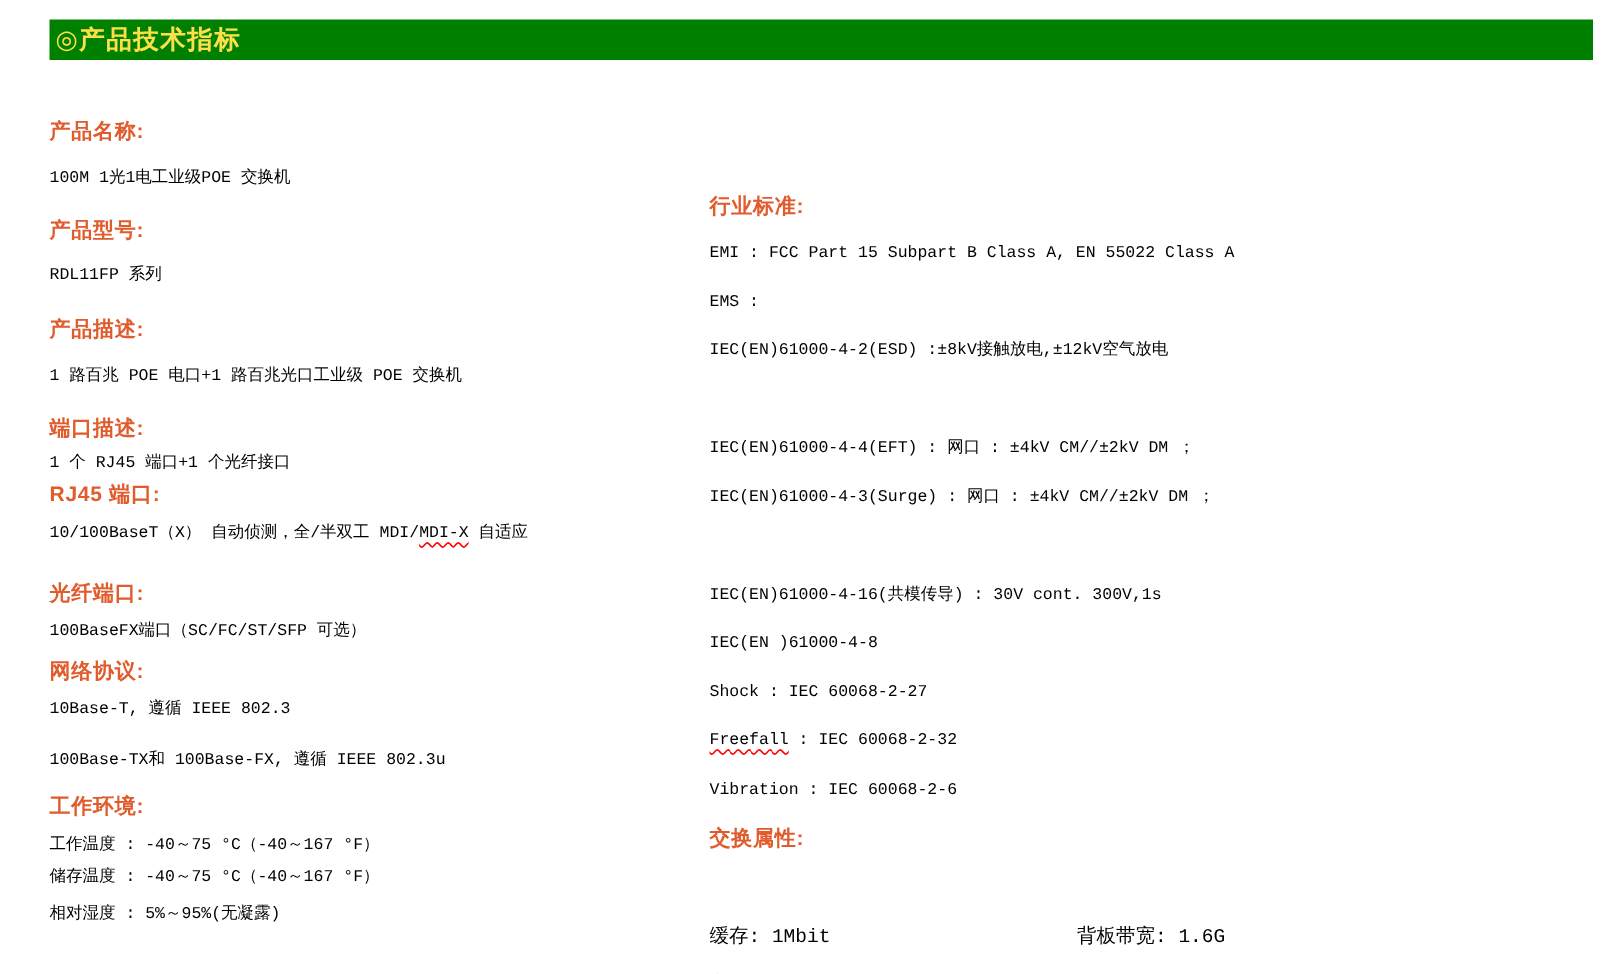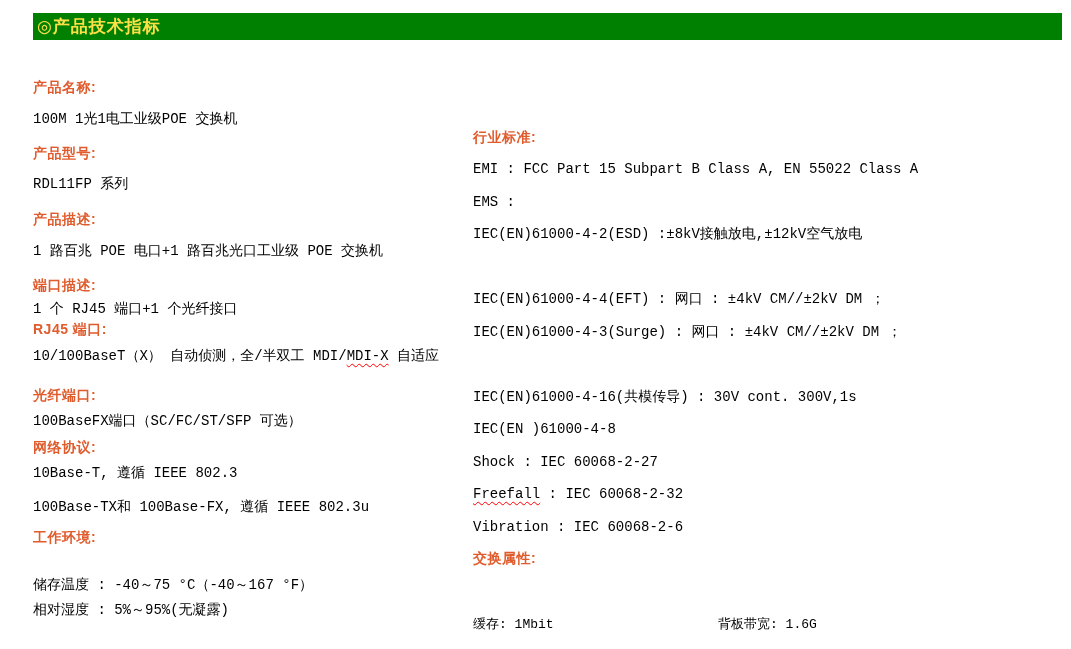--- a/index.html
+++ b/index.html
@@ -4,21 +4,21 @@
 <style>
   html,body{margin:0;padding:0;background:#ffffff;}
   .page{position:relative;width:1071px;height:649px;background:#ffffff;overflow:hidden;
         font-family:"Liberation Sans","DejaVu Sans",sans-serif;}
   .header-bar{position:absolute;left:33px;top:13px;width:1029px;height:27px;background:#008000;}
   .header-title{color:#fde047;font-weight:bold;font-size:17px;line-height:27px;padding-left:4px;
         letter-spacing:1px;white-space:nowrap;border-radius:12px;}
   .col{position:absolute;top:0;height:649px;}
   .col-left{left:33px;width:432px;}
   .col-right{left:473px;width:592px;margin-top:48px;}
-  .line{position:absolute;left:0;white-space:nowrap;font-size:14px;line-height:17px;color:#000000;
+  .line{position:absolute;left:0;white-space:nowrap;font-size:11px;line-height:17px;color:#000000;
         font-family:"Liberation Mono","DejaVu Sans Mono",monospace;}
   .heading{position:absolute;left:0;white-space:nowrap;font-size:14px;line-height:18px;
         font-weight:bold;color:#E05C2D;letter-spacing:0.5px;
         font-family:"Liberation Sans","DejaVu Sans",sans-serif;}
   .squiggle{text-decoration:underline wavy #ff0000 1px;text-decoration-skip-ink:none;text-underline-offset:3px;}
   .sub-right{position:absolute;left:245px;top:0;white-space:nowrap;}
   .row{position:absolute;left:0;width:592px;white-space:nowrap;font-size:13px;line-height:17px;color:#000000;
         font-family:"Liberation Mono","DejaVu Sans Mono",monospace;}
 </style>
 </head>
@@ -47,20 +47,21 @@
     <div class="line" style="top:348px"><span>10/100BaseT（X） 自动侦测，全/半双工 MDI/</span><span class="squiggle">MDI-X</span><span> 自适应</span></div>
 
     <div class="heading" style="top:386px">光纤端口:</div>
     <div class="line" style="top:413px">100BaseFX端口（SC/FC/ST/SFP 可选）</div>
 
     <div class="heading" style="top:438px">网络协议:</div>
     <div class="line" style="top:465px">10Base-T, 遵循 IEEE 802.3</div>
     <div class="line" style="top:499px">100Base-TX和 100Base-FX, 遵循 IEEE 802.3u</div>
 
     <div class="heading" style="top:528px">工作环境:</div>
+    <div class="line" style="top:556px">工作温度 : -40～75 °C（-40～167 °F）</div>
     <div class="line" style="top:577px">储存温度 : -40～75 °C（-40～167 °F）</div>
     <div class="line" style="top:602px">相对湿度 : 5%～95%(无凝露)</div>
   </div>
 
   <div class="col col-right">
     <div class="heading" style="top:80px">行业标准:</div>
     <div class="line" style="top:113px">EMI : FCC Part 15 Subpart B Class A, EN 55022 Class A</div>
     <div class="line" style="top:146px">EMS :</div>
     <div class="line" style="top:178px">IEC(EN)61000-4-2(ESD) :±8kV接触放电,±12kV空气放电</div>
     <div class="line" style="top:243px">IEC(EN)61000-4-4(EFT) : 网口 : ±4kV CM//±2kV DM ；</div>

